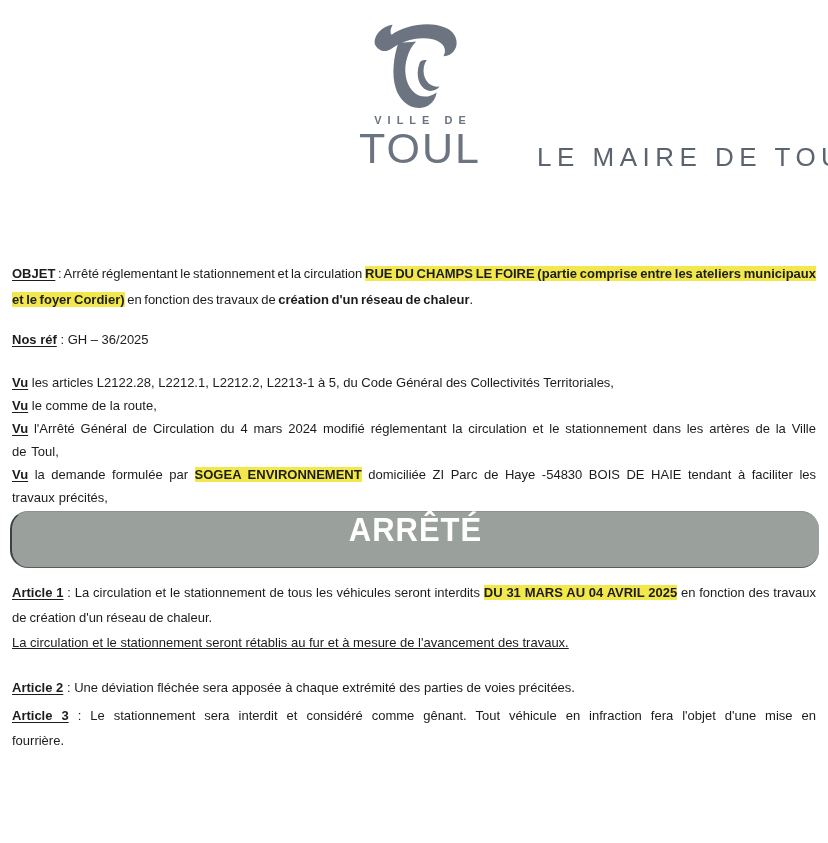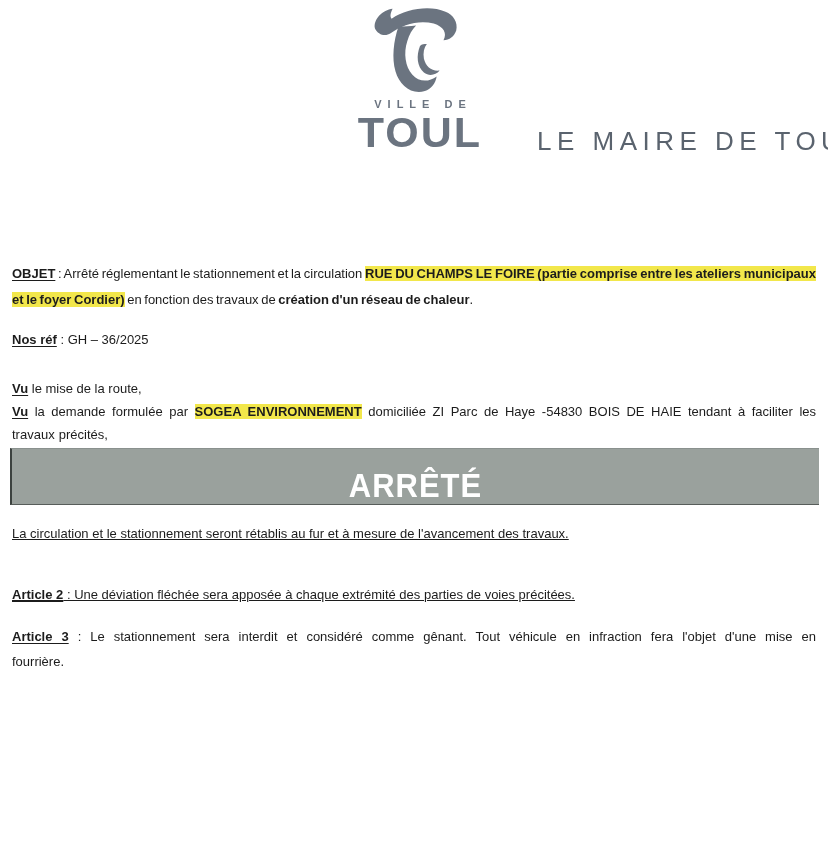--- a/index.html
+++ b/index.html
@@ -7,42 +7,42 @@
   body {
     position: relative;
     width: 828px;
     height: 843px;
     overflow: hidden;
     font-family: "Liberation Sans", sans-serif;
     color: var(--text, #1c1c1c);
   }
 
   
-  .header { position: absolute; top: 0; left: 0; width: 676px; height: 200px; }
+  .header { position: absolute; top: 16px; left: 0; width: 676px; height: 200px; }
   .logo-block {
     position: absolute;
     left: 338px; top: 2px;
     width: 164px;
     text-align: center;
   }
   .logo-t { display: block; margin: 0 auto; }
   .logo-subtitle {
     display: block;
     margin-top: 2px;
     font-size: 11px;
     font-weight: 600;
     letter-spacing: 6px;
     text-indent: 6px;
     color: var(--logo_gray, #6b7480);
   }
   .logo-wordmark {
     display: block;
     margin-top: -2px;
     font-size: 43px;
-    font-weight: 700;
+    font-weight: 400;
     letter-spacing: 2px;
     color: var(--logo_gray, #6b7480);
   }
   .office-title {
     position: absolute;
     left: 537px; top: 126px;
     font-size: 26px;
     font-weight: 400;
     letter-spacing: 5.5px;
     white-space: nowrap;
@@ -58,48 +58,49 @@
     font-size: 13px;
     line-height: 24px;
     text-align: justify;
     color: var(--text, #1c1c1c);
   }
   .seg-b  { font-weight: bold; }
   .seg-u  { text-decoration: underline; text-underline-offset: 2px; }
   .seg-hl { background: var(--highlight, #f2e74b); }
 
   #p-objet   { line-height: 26px; margin-bottom: 14px; word-spacing: -1px; }
-  #p-nosref  { line-height: 26px; margin-bottom: 24px; }
+  #p-nosref  { line-height: 26px; margin-bottom: 18px; }
   .vu-block .para { line-height: 23px; }
   #p-vu3 { word-spacing: 1.5px; }
   #p-vu4 { word-spacing: 0.5px; }
 
   .banner {
-    margin: 2px -3px 16px -2px;
+    margin: 2px -3px 0 -2px;
     height: 57px;
     background: var(--banner_bg, #9aa19d);
     border-left: 2px solid #3c423f;
     border-bottom: 1px solid #575d5a;
     border-top: 1px solid #8a918e;
     display: flex;
-    align-items: flex-end;
+    align-items: flex-start;
     justify-content: center;
+    border-radius: 18px;
   }
   .banner-title {
     color: var(--banner_text, #ffffff);
     font-size: 31px;
     font-weight: 800;
     letter-spacing: 1px;
     transform: scaleY(1.05);
   }
 
   #p-a1  { margin-top: 12px; line-height: 25px; word-spacing: -0.5px; }
   #p-a1b { line-height: 25px; text-decoration: underline; }
-  #p-a2  { margin-top: 36px; line-height: 25px; text-decoration: underline; }
-  #p-a3  { margin-top: 17px; line-height: 25px; word-spacing: 3px; }
+  #p-a2  { margin-top: 20px; line-height: 25px; }
+  #p-a3  { margin-top: 3px; line-height: 25px; word-spacing: 3px; }
 </style>
 </head>
 <body>
 
 <div class="header">
   <div class="logo-block">
     <svg class="logo-t" width="118" height="94" viewBox="0 0 120 96" xmlns="http://www.w3.org/2000/svg" aria-hidden="true">
       <g fill="#6b7480">
 
         <path d="M14,27
@@ -133,24 +134,27 @@
     <span class="logo-wordmark">TOUL</span>
   </div>
   <div class="office-title">LE MAIRE DE TOUL</div>
 </div>
 
 <div class="doc">
   <p class="para" id="p-objet"><span class="seg-b seg-u">OBJET</span><span> : Arrêté réglementant le stationnement et la circulation </span><span class="seg-b seg-hl">RUE DU CHAMPS LE FOIRE (partie comprise entre les ateliers municipaux et le foyer Cordier)</span><span> en fonction des travaux de </span><span class="seg-b">création d'un réseau de chaleur</span><span>.</span></p>
   <p class="para" id="p-nosref"><span class="seg-b seg-u">Nos réf</span><span> : GH – 36/2025</span></p>
 
   <div class="vu-block">
-    <p class="para" id="p-vu2"><span class="seg-b seg-u">Vu</span><span> le mise de la route,</span></p>
+    <p class="para" id="p-vu1"><span class="seg-b seg-u">Vu</span><span> les articles L2122.28, L2212.1, L2212.2, L2213-1 à 5, du Code Général des Collectivités Territoriales,</span></p>
+    <p class="para" id="p-vu2"><span class="seg-b seg-u">Vu</span><span> le comme de la route,</span></p>
+    <p class="para" id="p-vu3"><span class="seg-b seg-u">Vu</span><span> l'Arrêté Général de Circulation du 4 mars 2024 modifié réglementant la circulation et le stationnement dans les artères de la Ville de Toul,</span></p>
     <p class="para" id="p-vu4"><span class="seg-b seg-u">Vu</span><span> la demande formulée par </span><span class="seg-b seg-hl">SOGEA ENVIRONNEMENT</span><span> domiciliée ZI Parc de Haye -54830 BOIS DE HAIE tendant à faciliter les travaux précités,</span></p>
   </div>
 
   <div class="banner">
     <span class="banner-title">ARRÊTÉ</span>
   </div>
 
+  <p class="para" id="p-a1"><span class="seg-b seg-u">Article 1</span><span> : La circulation et le stationnement de tous les véhicules seront interdits </span><span class="seg-b seg-hl">DU 31 MARS AU 04 AVRIL 2025</span><span> en fonction des travaux de création d'un réseau de chaleur.</span></p>
   <p class="para" id="p-a1b"><span>La circulation et le stationnement seront rétablis au fur et à mesure de l'avancement des travaux.</span></p>
   <p class="para" id="p-a2"><span class="seg-b seg-u">Article 2</span><span> : Une déviation fléchée sera apposée à chaque extrémité des parties de voies précitées.</span></p>
   <p class="para" id="p-a3"><span class="seg-b seg-u">Article 3</span><span> : Le stationnement sera interdit et considéré comme gênant. Tout véhicule en infraction fera l'objet d'une mise en fourrière.</span></p>
 </div>
 
 </body></html>

